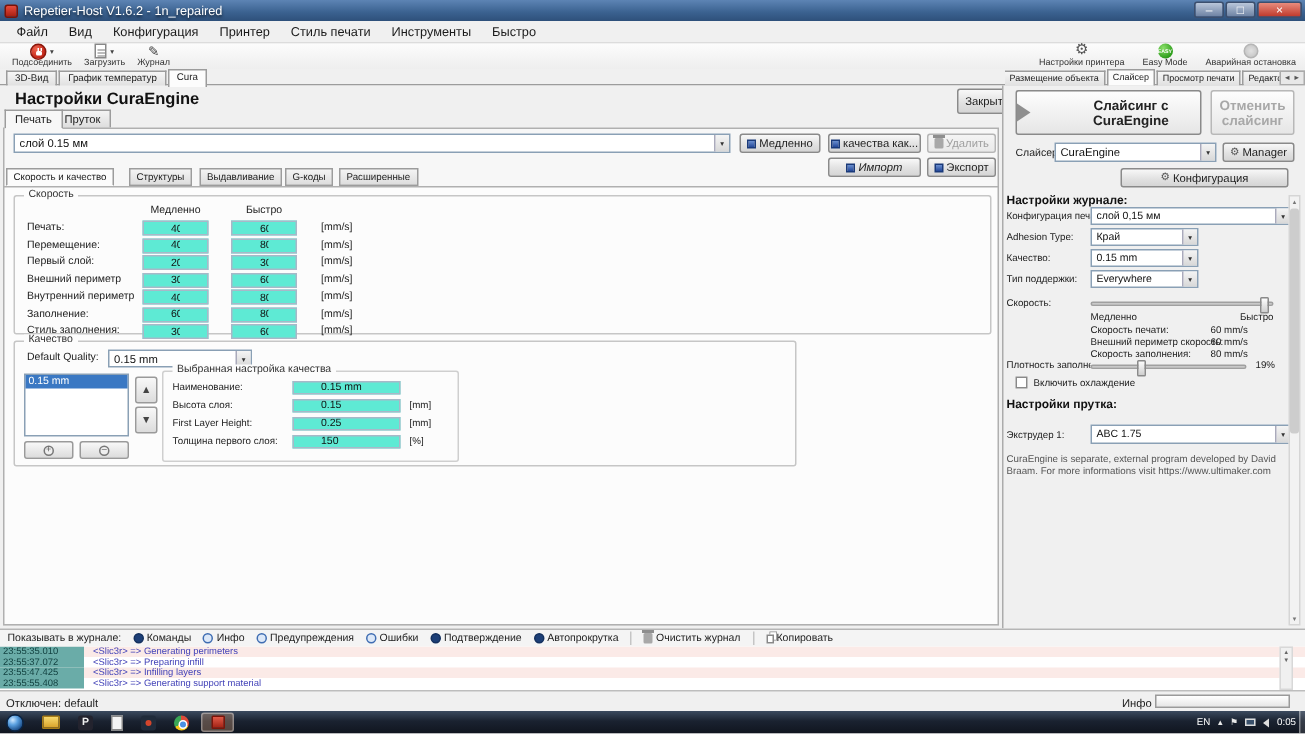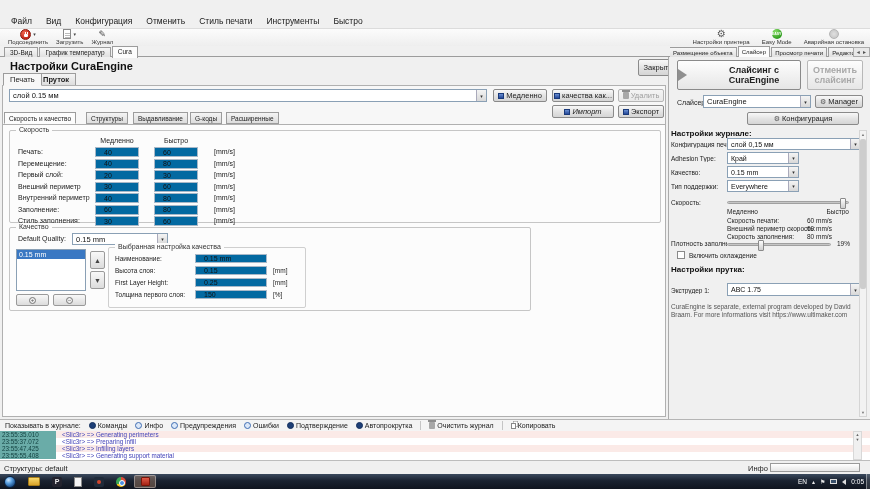--- a/index.html
+++ b/index.html
@@ -50,21 +50,21 @@
   .ptab{position:absolute;height:13px;line-height:12px;padding:0 6px;font-size:7.5px;background:linear-gradient(#f4f4f4,#dddddd);border:1px solid #9c9c9c;}
   .ptab.active{background:#f7f7f7;border-bottom:1px solid #f7f7f7;z-index:2;}
   .page1{position:absolute;left:2px;top:28px;width:664px;height:332px;background:#f7f7f7;border:1px solid #b0b0b0;}
   .page2{position:absolute;left:2px;top:67px;width:664px;height:293px;background:#fcfcfc;border:1px solid #b0b0b0;}
   .stab{position:absolute;height:12px;line-height:11px;padding:0 4px;font-size:6.5px;background:linear-gradient(#f4f4f4,#dddddd);border:1px solid #9c9c9c;z-index:2;}
   .stab.active{background:#fcfcfc;border-bottom:1px solid #fcfcfc;z-index:3;}
   .combo{position:absolute;background:#fff;border:1px solid #8aa0b5;font-size:7.5px;display:flex;align-items:center;padding-left:3px;color:#111;}
   .combo .ddar{position:absolute;right:0;top:0;bottom:0;width:10px;background:linear-gradient(#f4f4f4,#d8d8d8);border-left:1px solid #aab;display:flex;align-items:center;justify-content:center;font-size:5px;color:#333;}
   .group{position:absolute;border:1px solid #c6c6c6;border-radius:2px;}
   .glabel{position:absolute;top:-5px;left:6px;background:#fcfcfc;padding:0 3px;font-size:7px;color:#333;}
-  .tin{position:absolute;height:10px;border:1px solid #a8b8c8;background:#0369a1;font-size:7px;padding:0 8px;color:#111;}
+  .tin{position:absolute;height:10px;border:1px solid #a8b8c8;background:#5eead4;font-size:7px;padding:0 18px;color:#111;}
   .flab{position:absolute;font-size:7px;color:#222;white-space:nowrap;}
   .funit{position:absolute;font-size:7px;color:#222;}
   .colhead{position:absolute;font-size:7px;color:#222;text-align:center;}
   .listbox{position:absolute;background:#fff;border:1px solid #8aa0b5;}
   .listsel{background:#3a78c3;color:#fff;font-size:7px;padding:1px 2px;}
   .udbtn{position:absolute;width:15px;background:linear-gradient(#f8f8f8,#dcdcdc);border:1px solid #9a9a9a;border-radius:2px;font-size:7px;color:#444;display:flex;align-items:center;justify-content:center;}
   .circbtn{position:absolute;background:linear-gradient(#f8f8f8,#dcdcdc);border:1px solid #9a9a9a;border-radius:2px;display:flex;align-items:center;justify-content:center;}
   .circglyph{width:7px;height:7px;border-radius:50%;border:1px solid #777;color:#555;font-size:6px;line-height:5px;text-align:center;background:#eee;}
   
   .bigbtn{position:absolute;display:flex;align-items:center;justify-content:center;gap:21px;background:linear-gradient(#fdfdfd,#e6e6e6);border:1px solid #8a8a8a;border-radius:2px;font-weight:bold;font-size:9px;color:#222;text-align:center;line-height:10px;}
@@ -118,26 +118,35 @@
   .trayglyph{font-size:6px;color:#e8e8e8;line-height:6px;}
   .monitor{width:7px;height:5px;border:1px solid #ddd;background:#39506b;}
   .speaker{width:0;height:0;border-right:4px solid #ddd;border-top:3px solid transparent;border-bottom:3px solid transparent;}
   .showdesk{position:absolute;right:0;top:0;width:4px;height:15px;background:rgba(255,255,255,.12);border-left:1px solid rgba(255,255,255,.4);}
 </style>
 </head>
 <body>
 
 <div id="app">
 
+  <div class="titlebar">
+    <span class="appico"></span>
+    <span class="wtitle">Repetier-Host V1.6.2 - 1n_repaired</span>
+    <div class="winbtns">
+      <div class="wbtn">–</div>
+      <div class="wbtn">□</div>
+      <div class="wbtn close">×</div>
+    </div>
+  </div>
 
   <div class="menubar">
     <span class="menuitem">Файл</span>
     <span class="menuitem">Вид</span>
     <span class="menuitem">Конфигурация</span>
-    <span class="menuitem">Отменить</span>
+    <span class="menuitem">Принтер</span>
     <span class="menuitem">Стиль печати</span>
     <span class="menuitem">Инструменты</span>
     <span class="menuitem">Быстро</span>
   </div>
 
   <div class="toolbar">
     <div class="tbtn">
       <div style="display:flex;align-items:center;">
         <span class="ticon">
             <span class="plugcirc">
@@ -193,21 +202,21 @@
       
       <span class="tabarrows"><span>◄</span> <span>►</span></span>
     </div>
   </div>
 
   <div class="leftpanel">
     <h1 class="curahead abs" style="left:10px;top:3px;">Настройки CuraEngine</h1>
     <div class="btn abs" style="left:638px;top:2px;width:40px;height:17px;">Закрыть</div>
 
     <div class="ptab active" style="left:3px;top:16px;z-index:2;">Печать</div>
-    <div class="ptab" style="left:36px;top:16px;font-weight:bold;">Пруток</div>
+    <div class="ptab" style="left:36px;top:16px;">Пруток</div>
 
     <div class="page1">
       <div class="combo" style="left:6px;top:3px;width:478px;height:13px;">
         <span>слой 0.15 мм</span>
         <span class="ddar">▾</span>
       </div>
       <div class="btn abs" style="left:490px;top:3px;width:54px;height:13px;">
           <span style="width:6px;height:6px;background:linear-gradient(#6a8fd0,#24489a);border:1px solid #1a3a7a;"></span>
           <span>Медленно</span>
         </div>
@@ -468,21 +477,21 @@
       <span class="lmsg">&lt;Slic3r&gt; =&gt; Infilling layers</span>
     </div>
     <div class="logrow">
       <span class="ltime">23:55:55.408</span>
       <span class="lmsg">&lt;Slic3r&gt; =&gt; Generating support material</span>
     </div>
   </div>
   <div class="logscroll"><span>▲</span><br><span>▼</span></div>
 
   <div class="statusbar">
-    <span class="statustext">Структуры: default</span>
+    <span class="statustext">Отключен: default</span>
     <span class="ready">Инфо</span>
     <div class="pbar"></div>
   </div>
 
   <div class="taskbar">
     <div class="orb"></div>
     <div class="tico">
         <span class="folder"></span>
       </div>
     <div class="tico">

